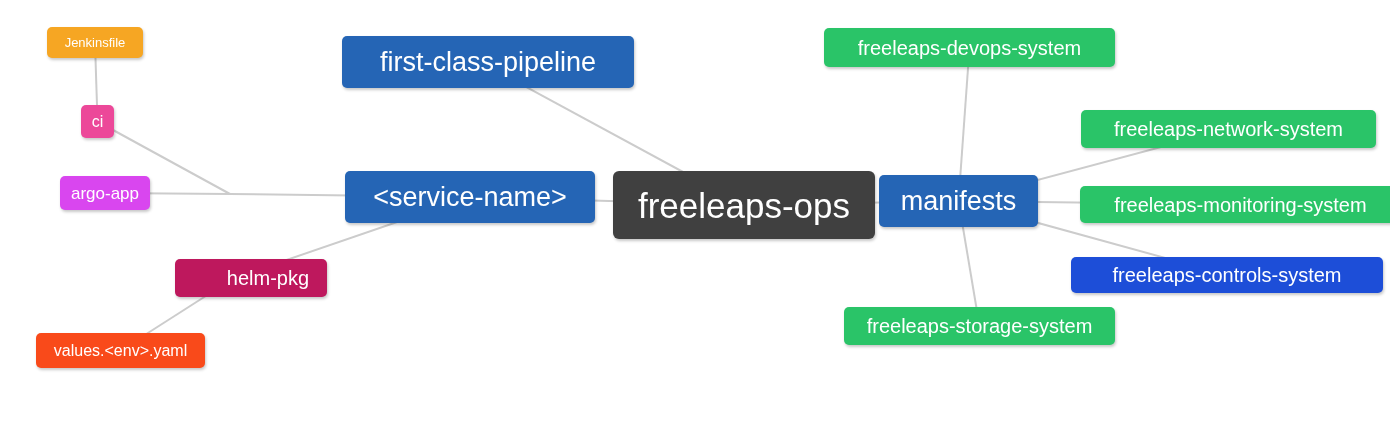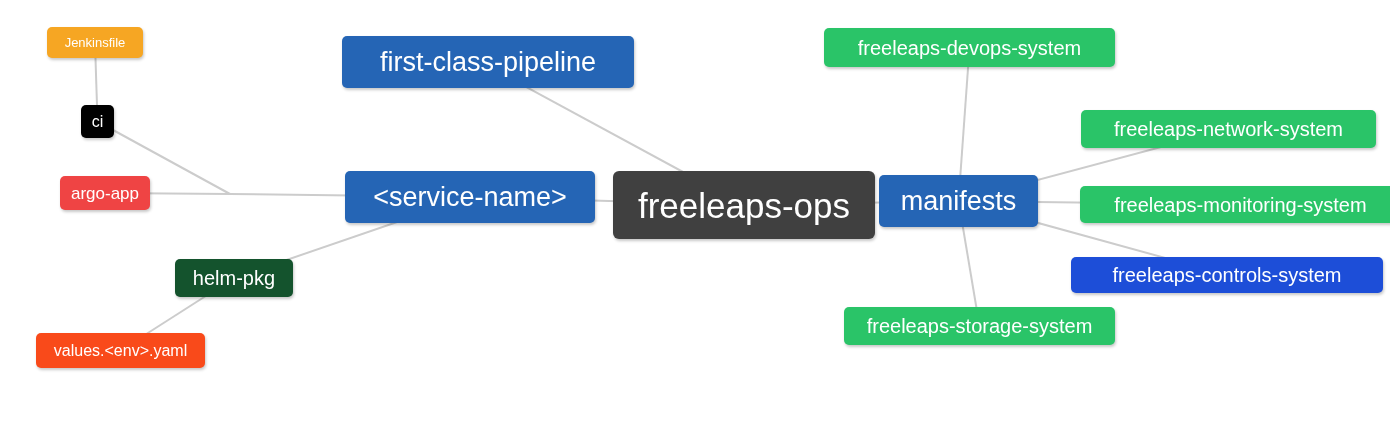--- a/index.html
+++ b/index.html
@@ -47,40 +47,40 @@
       <line x1="716" y1="205" x2="930.5" y2="201" stroke="#CCCCCC" stroke-width="2"></line>
       <line x1="930.5" y1="201" x2="941.5" y2="47.5" stroke="#CCCCCC" stroke-width="2"></line>
       <line x1="930.5" y1="201" x2="1200.5" y2="129" stroke="#CCCCCC" stroke-width="2"></line>
       <line x1="930.5" y1="201" x2="1212.5" y2="204.5" stroke="#CCCCCC" stroke-width="2"></line>
       <line x1="930.5" y1="201" x2="1199" y2="275" stroke="#CCCCCC" stroke-width="2"></line>
       <line x1="930.5" y1="201" x2="951.5" y2="326" stroke="#CCCCCC" stroke-width="2"></line>
     </svg>
 
   <div class="node" style="left: 19px; top: 27px; width: 96px; height: 31px; font-size: 13px; background: rgb(246, 166, 35);">Jenkinsfile</div>
 
-  <div class="node" style="left: 53px; top: 105px; width: 33px; height: 33px; font-size: 16px; background: #000000;">ci</div>
+  <div class="node" style="left: 53px; top: 105px; width: 33px; height: 33px; font-size: 16px; background: #ec4899;">ci</div>
 
-  <div class="node" style="left: 32px; top: 176px; width: 90px; height: 34px; font-size: 17px; background: #ef4444;">argo-app</div>
+  <div class="node" style="left: 32px; top: 176px; width: 90px; height: 34px; font-size: 17px; background: #d946ef;">argo-app</div>
 
 
   <div class="node" style="left: 314px; top: 36px; width: 292px; height: 52px; font-size: 27px; background: rgb(37, 101, 181);">first-class-pipeline</div>
 
   <div class="node" style="left: 317px; top: 171px; width: 250px; height: 52px; font-size: 27px; background: rgb(37, 101, 181); text-align: right;">&lt;service-name&gt;</div>
 
   <div class="node" style="left: 585px; top: 171px; width: 262px; height: 68px; font-size: 35px; border-radius: 6px; background: #404040;">freeleaps-ops</div>
 
   <div class="node" style="left: 796px; top: 28px; width: 291px; height: 39px; font-size: 20px; background: rgb(42, 196, 104);">freeleaps-devops-system</div>
 
   <div class="node" style="left: 851px; top: 175px; width: 159px; height: 52px; font-size: 27px; background: rgb(37, 101, 181);">manifests</div>
 
   <div class="node" style="left: 1053px; top: 110px; width: 295px; height: 38px; font-size: 20px; background: rgb(42, 196, 104);">freeleaps-network-system</div>
 
   <div class="node" style="left: 1052px; top: 186px; width: 321px; height: 37px; font-size: 20px; background: rgb(42, 196, 104);">freeleaps-monitoring-system</div>
 
   <div class="node" style="left: 1043px; top: 257px; width: 312px; height: 36px; font-size: 20px; background: #1d4ed8;">freeleaps-controls-system</div>
 
   <div class="node" style="left: 816px; top: 307px; width: 271px; height: 38px; font-size: 20px; background: rgb(42, 196, 104);">freeleaps-storage-system</div>
 
-  <div class="node" style="left: 147px; top: 259px; width: 118px; height: 38px; font-size: 20px; background: #14532d;">helm-pkg</div>
+  <div class="node" style="left: 147px; top: 259px; width: 118px; height: 38px; font-size: 20px; background: #be185d; padding-left: 34px;">helm-pkg</div>
 
   <div class="node" style="left: 8px; top: 333px; width: 169px; height: 35px; font-size: 16px; background: rgb(249, 74, 26);">values.&lt;env&gt;.yaml</div>
 
 </div>
 
 </body></html>

